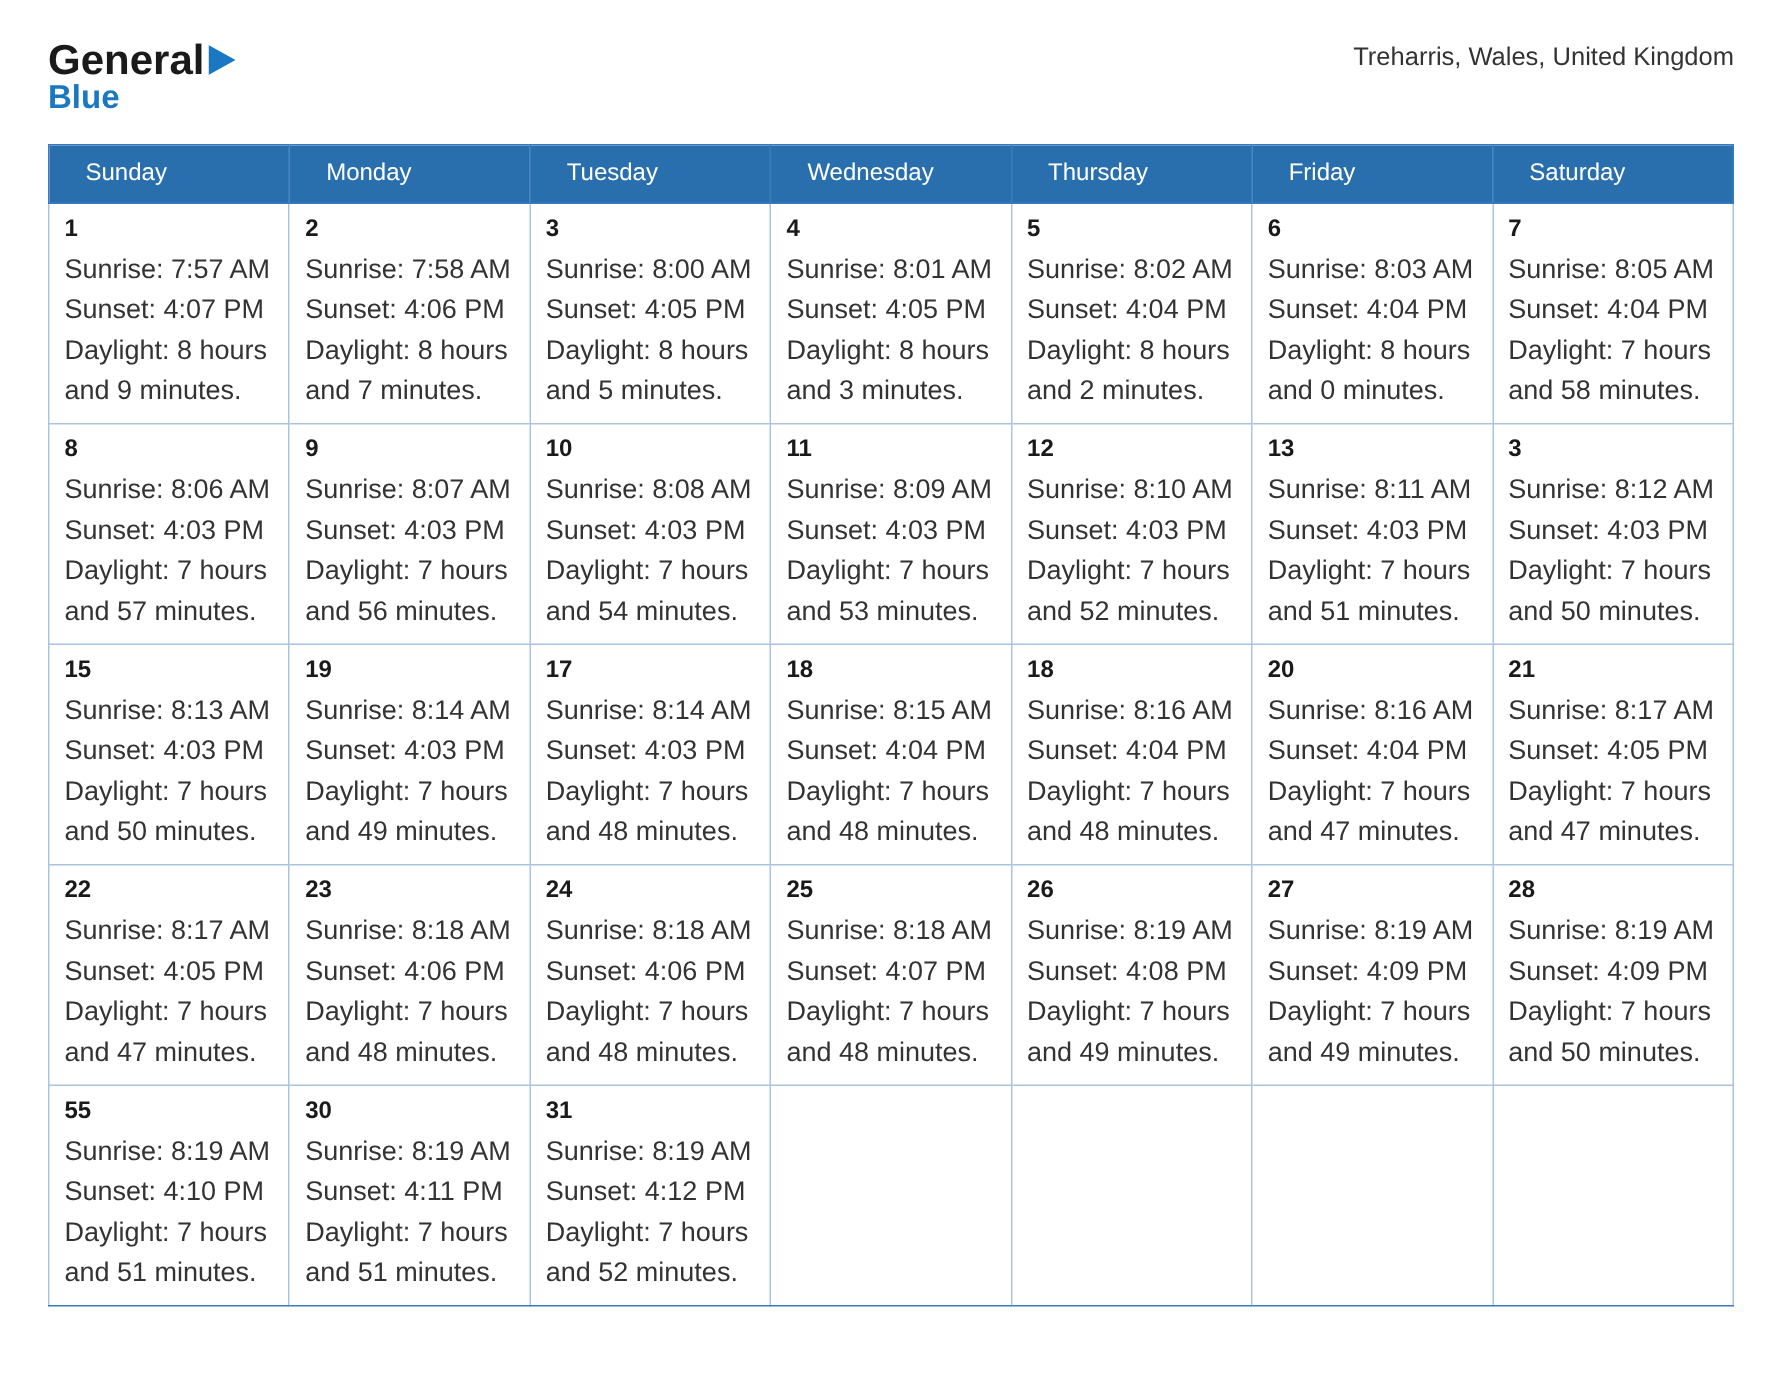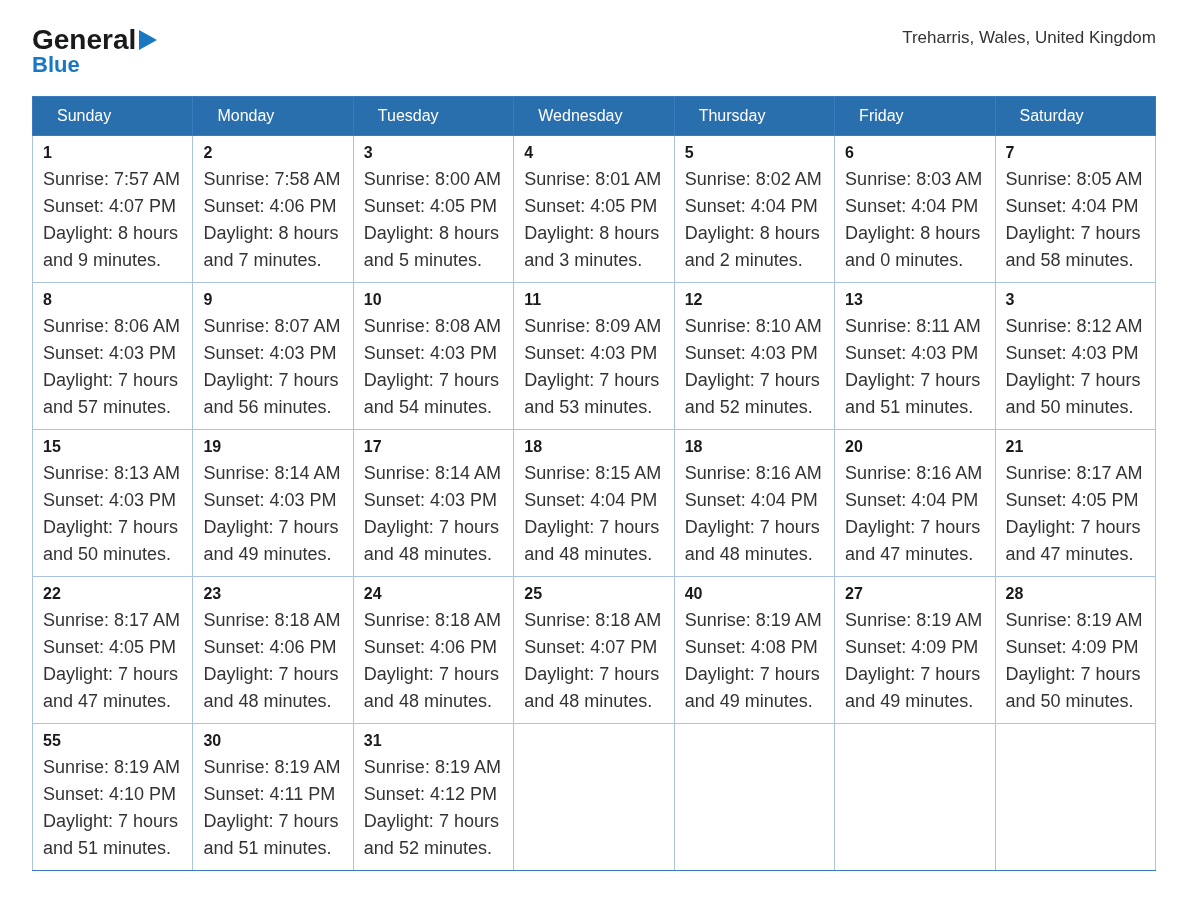--- a/index.html
+++ b/index.html
@@ -218,21 +218,21 @@
         </td>
         <td>
           <span class="day-number">24</span>
           <div class="day-info">Sunrise: 8:18 AM<br>Sunset: 4:06 PM<br>Daylight: 7 hours and 48 minutes.</div>
         </td>
         <td>
           <span class="day-number">25</span>
           <div class="day-info">Sunrise: 8:18 AM<br>Sunset: 4:07 PM<br>Daylight: 7 hours and 48 minutes.</div>
         </td>
         <td>
-          <span class="day-number">40</span>
+          <span class="day-number">26</span>
           <div class="day-info">Sunrise: 8:19 AM<br>Sunset: 4:08 PM<br>Daylight: 7 hours and 49 minutes.</div>
         </td>
         <td>
           <span class="day-number">27</span>
           <div class="day-info">Sunrise: 8:19 AM<br>Sunset: 4:09 PM<br>Daylight: 7 hours and 49 minutes.</div>
         </td>
         <td>
           <span class="day-number">28</span>
           <div class="day-info">Sunrise: 8:19 AM<br>Sunset: 4:09 PM<br>Daylight: 7 hours and 50 minutes.</div>
         </td>

